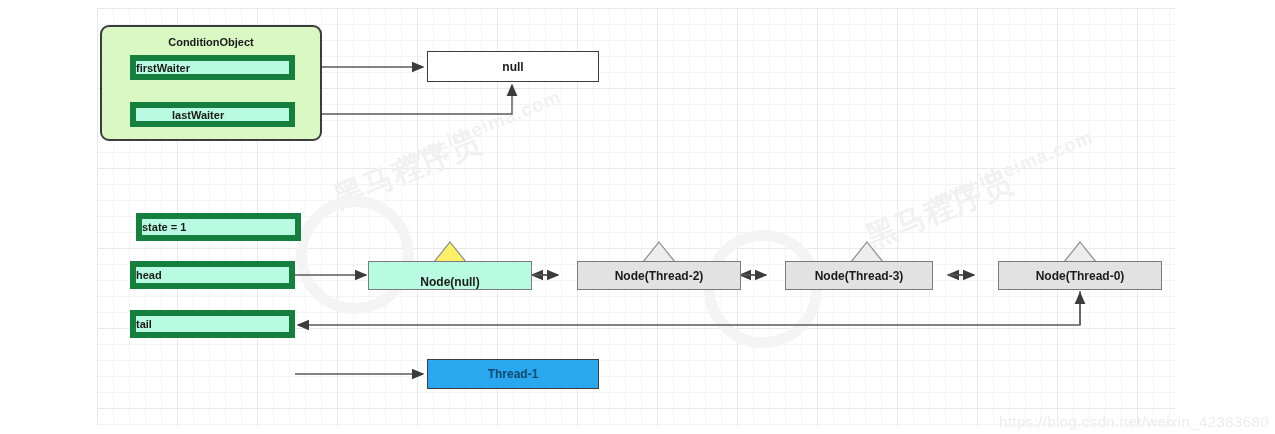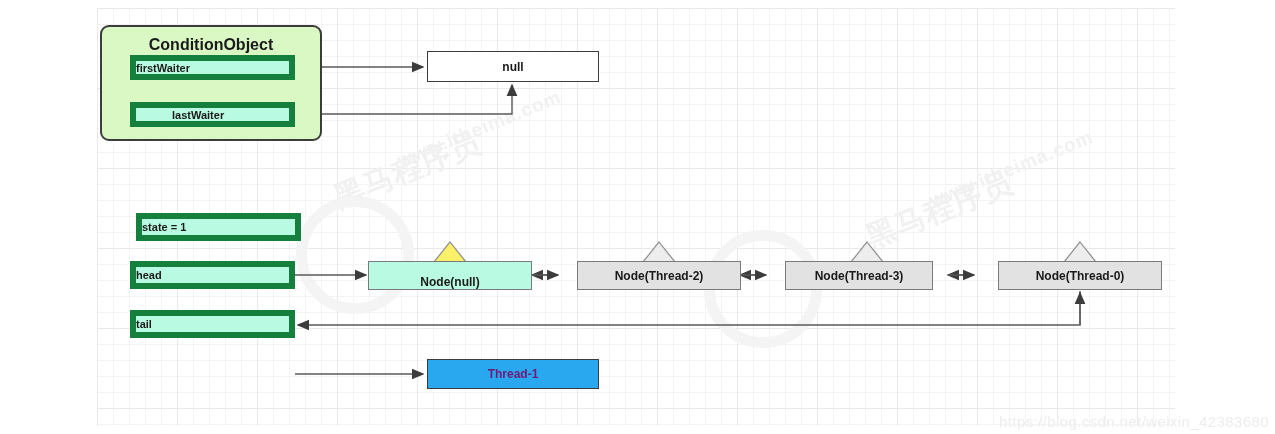--- a/index.html
+++ b/index.html
@@ -67,21 +67,21 @@
     background: #d9f8c4;
     border: 2px solid #3c3c3c;
     border-radius: 9px;
     box-sizing: border-box;
   }
   .group-title {
     position: absolute;
     left: 0;
     right: 0;
     text-align: center;
-    font-size: 16px;
+    font-size: 11px;
     font-weight: bold;
     color: #1a1a1a;
   }
   
   .field {
     position: absolute;
     background: #b9fbe2;
     border: 6px solid #15803d;
     box-sizing: border-box;
     display: flex;
@@ -122,21 +122,21 @@
   .thread {
     position: absolute;
     background: #29a8f0;
     border: 1px solid #3c3c3c;
     box-sizing: border-box;
     display: flex;
     align-items: center;
     justify-content: center;
     font-size: 12px;
     font-weight: bold;
-    color: #701a75;
+    color: #0c4a6e;
   }
   
   .flag {
     position: absolute;
     width: 52px;
     height: 34px;
   }
   .flag svg { display: block; }
   .flag .flabel {
     position: absolute;

